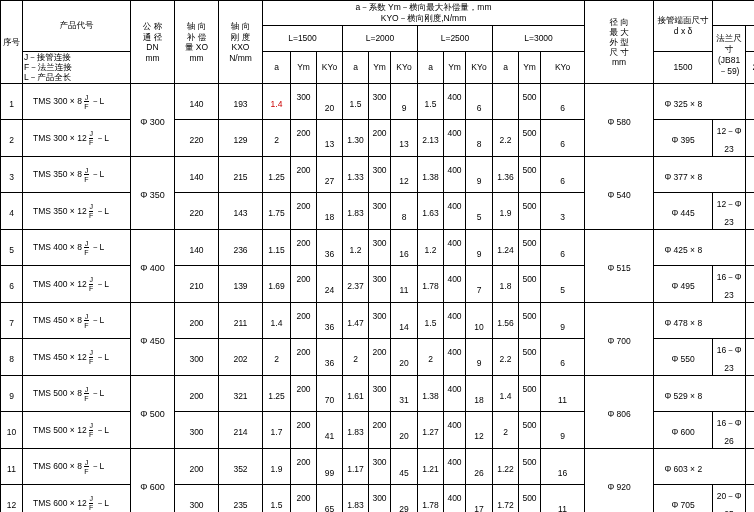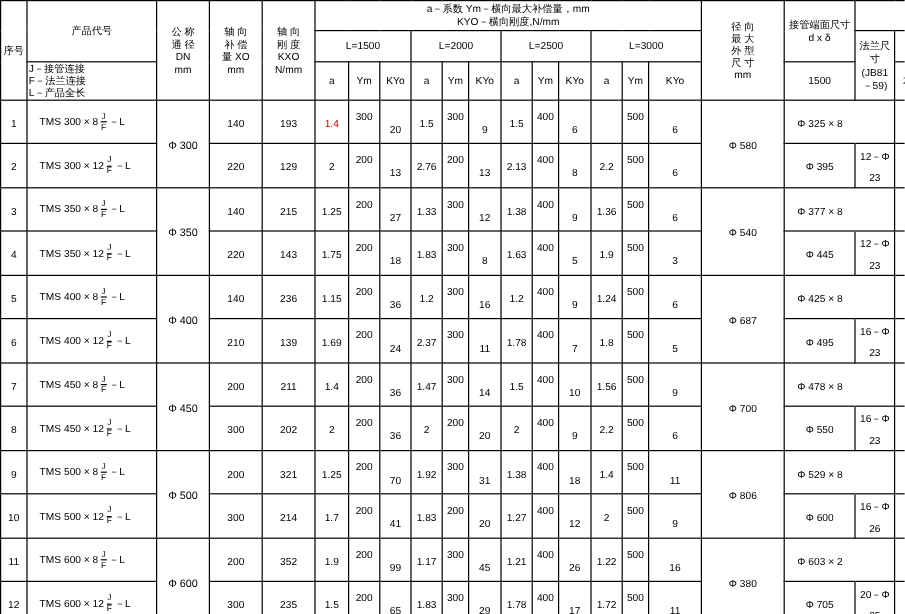--- a/index.html
+++ b/index.html
@@ -219,21 +219,21 @@
           <td style="vertical-align:top">
             <div class="pair" style="padding-top:8px">
               <div>200</div>
             </div>
           </td>
           <td style="vertical-align:top">
             <div class="pair" style="padding-top:19px">
               <div>13</div>
             </div>
           </td>
-          <td><span class="num">2.76</span></td>
+          <td><span class="num">1.30</span></td>
           <td style="vertical-align:top">
             <div class="pair" style="padding-top:8px">
               <div>200</div>
             </div>
           </td>
           <td style="vertical-align:top">
             <div class="pair" style="padding-top:19px">
               <div>13</div>
             </div>
           </td>
@@ -447,21 +447,21 @@
           <td style="vertical-align:top">
             <div class="pair" style="padding-top:8px">
               <div>500</div>
             </div>
           </td>
           <td style="vertical-align:top">
             <div class="pair" style="padding-top:19px">
               <div>6</div>
             </div>
           </td>
-          <td rowspan="2"><span class="num">Φ 687</span></td>
+          <td rowspan="2"><span class="num">Φ 515</span></td>
           <td rowspan="1" style="border-right:none"><span class="flange">Φ 425 × 8</span></td>
           <td style="border-left: none;"></td>
           <td style="vertical-align:middle">
             <div class="pair">
               <div style="padding-bottom:10px">398</div>
               <div>432</div>
             </div>
           </td>
           <td style="vertical-align:middle">
             <div class="pair">
@@ -674,21 +674,21 @@
           <td style="vertical-align:top">
             <div class="pair" style="padding-top:8px">
               <div>200</div>
             </div>
           </td>
           <td style="vertical-align:top">
             <div class="pair" style="padding-top:19px">
               <div>70</div>
             </div>
           </td>
-          <td><span class="num">1.92</span></td>
+          <td><span class="num">1.61</span></td>
           <td style="vertical-align:top">
             <div class="pair" style="padding-top:8px">
               <div>300</div>
             </div>
           </td>
           <td style="vertical-align:top">
             <div class="pair" style="padding-top:19px">
               <div>31</div>
             </div>
           </td>
@@ -837,21 +837,21 @@
           <td style="vertical-align:top">
             <div class="pair" style="padding-top:8px">
               <div>500</div>
             </div>
           </td>
           <td style="vertical-align:top">
             <div class="pair" style="padding-top:19px">
               <div>16</div>
             </div>
           </td>
-          <td rowspan="2"><span class="num">Φ 380</span></td>
+          <td rowspan="2"><span class="num">Φ 920</span></td>
           <td rowspan="1" style="border-right:none"><span class="flange">Φ 603 × 2</span></td>
           <td style="border-left: none;"></td>
           <td style="vertical-align:middle">
             <div class="pair">
               <div style="padding-bottom:10px">482</div>
               <div>524</div>
             </div>
           </td>
           <td style="vertical-align:middle">
             <div class="pair">

